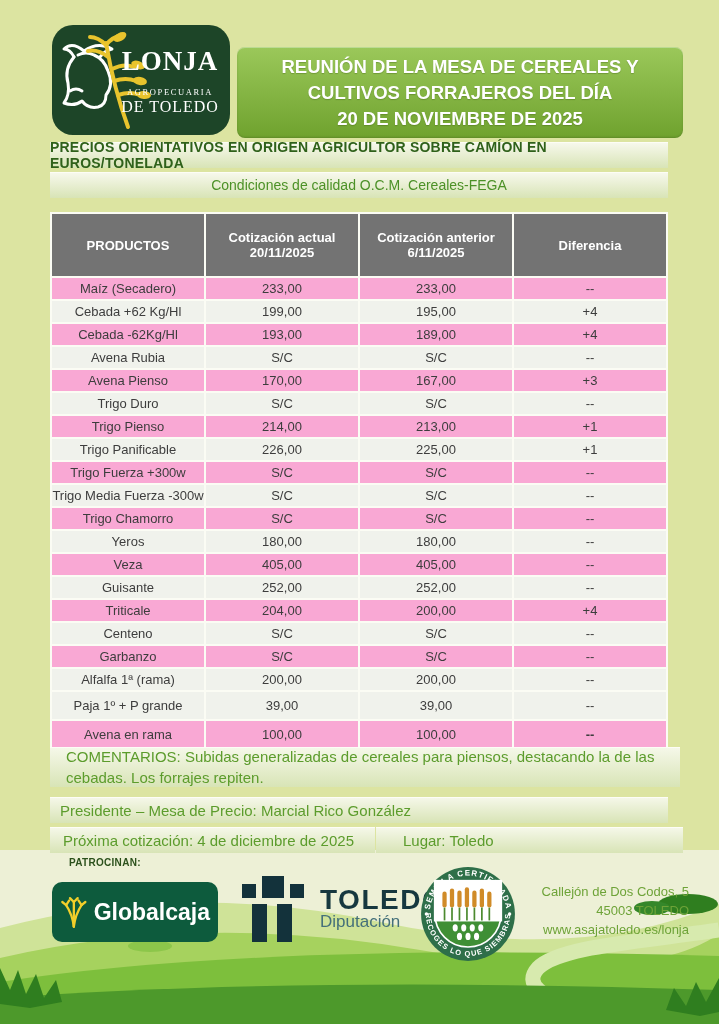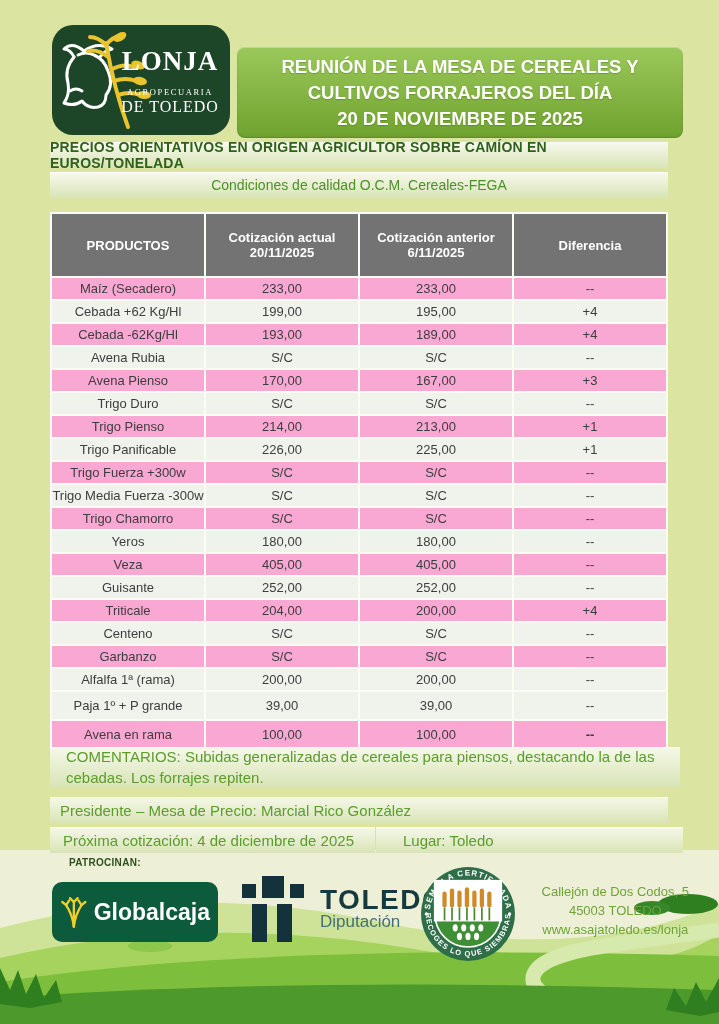--- a/index.html
+++ b/index.html
@@ -61,21 +61,21 @@
   .toledo-icon{position:relative;width:66px;height:66px;}
   .toledo-icon div{position:absolute;background:#13323b;}
   .t-sq1{left:2px;top:8px;width:14px;height:14px;}
   .t-sq2{left:22px;top:0;width:22px;height:22px;}
   .t-sq3{left:50px;top:8px;width:14px;height:14px;}
   .t-bar1{left:12px;top:28px;width:15px;height:38px;}
   .t-bar2{left:37px;top:28px;width:15px;height:38px;}
   .toledo-name{font-size:28px;font-weight:800;color:#16383f;letter-spacing:1.5px;line-height:25px;}
   .toledo-sub{font-size:17px;color:#44707a;line-height:20px;}
   .seal{position:absolute;left:420px;top:866px;z-index:3;}
-  .contact{position:absolute;right:30px;top:882px;text-align:center;font-size:13px;
+  .contact{position:absolute;right:30px;top:882px;text-align:right;font-size:13px;
     color:#6ea338;line-height:19px;z-index:3;}
 
   .landscape{position:absolute;left:0;bottom:0;z-index:0;}
   .fg{z-index:2;}
 </style>
 </head>
 <body>
 
 <div class="page">
 

